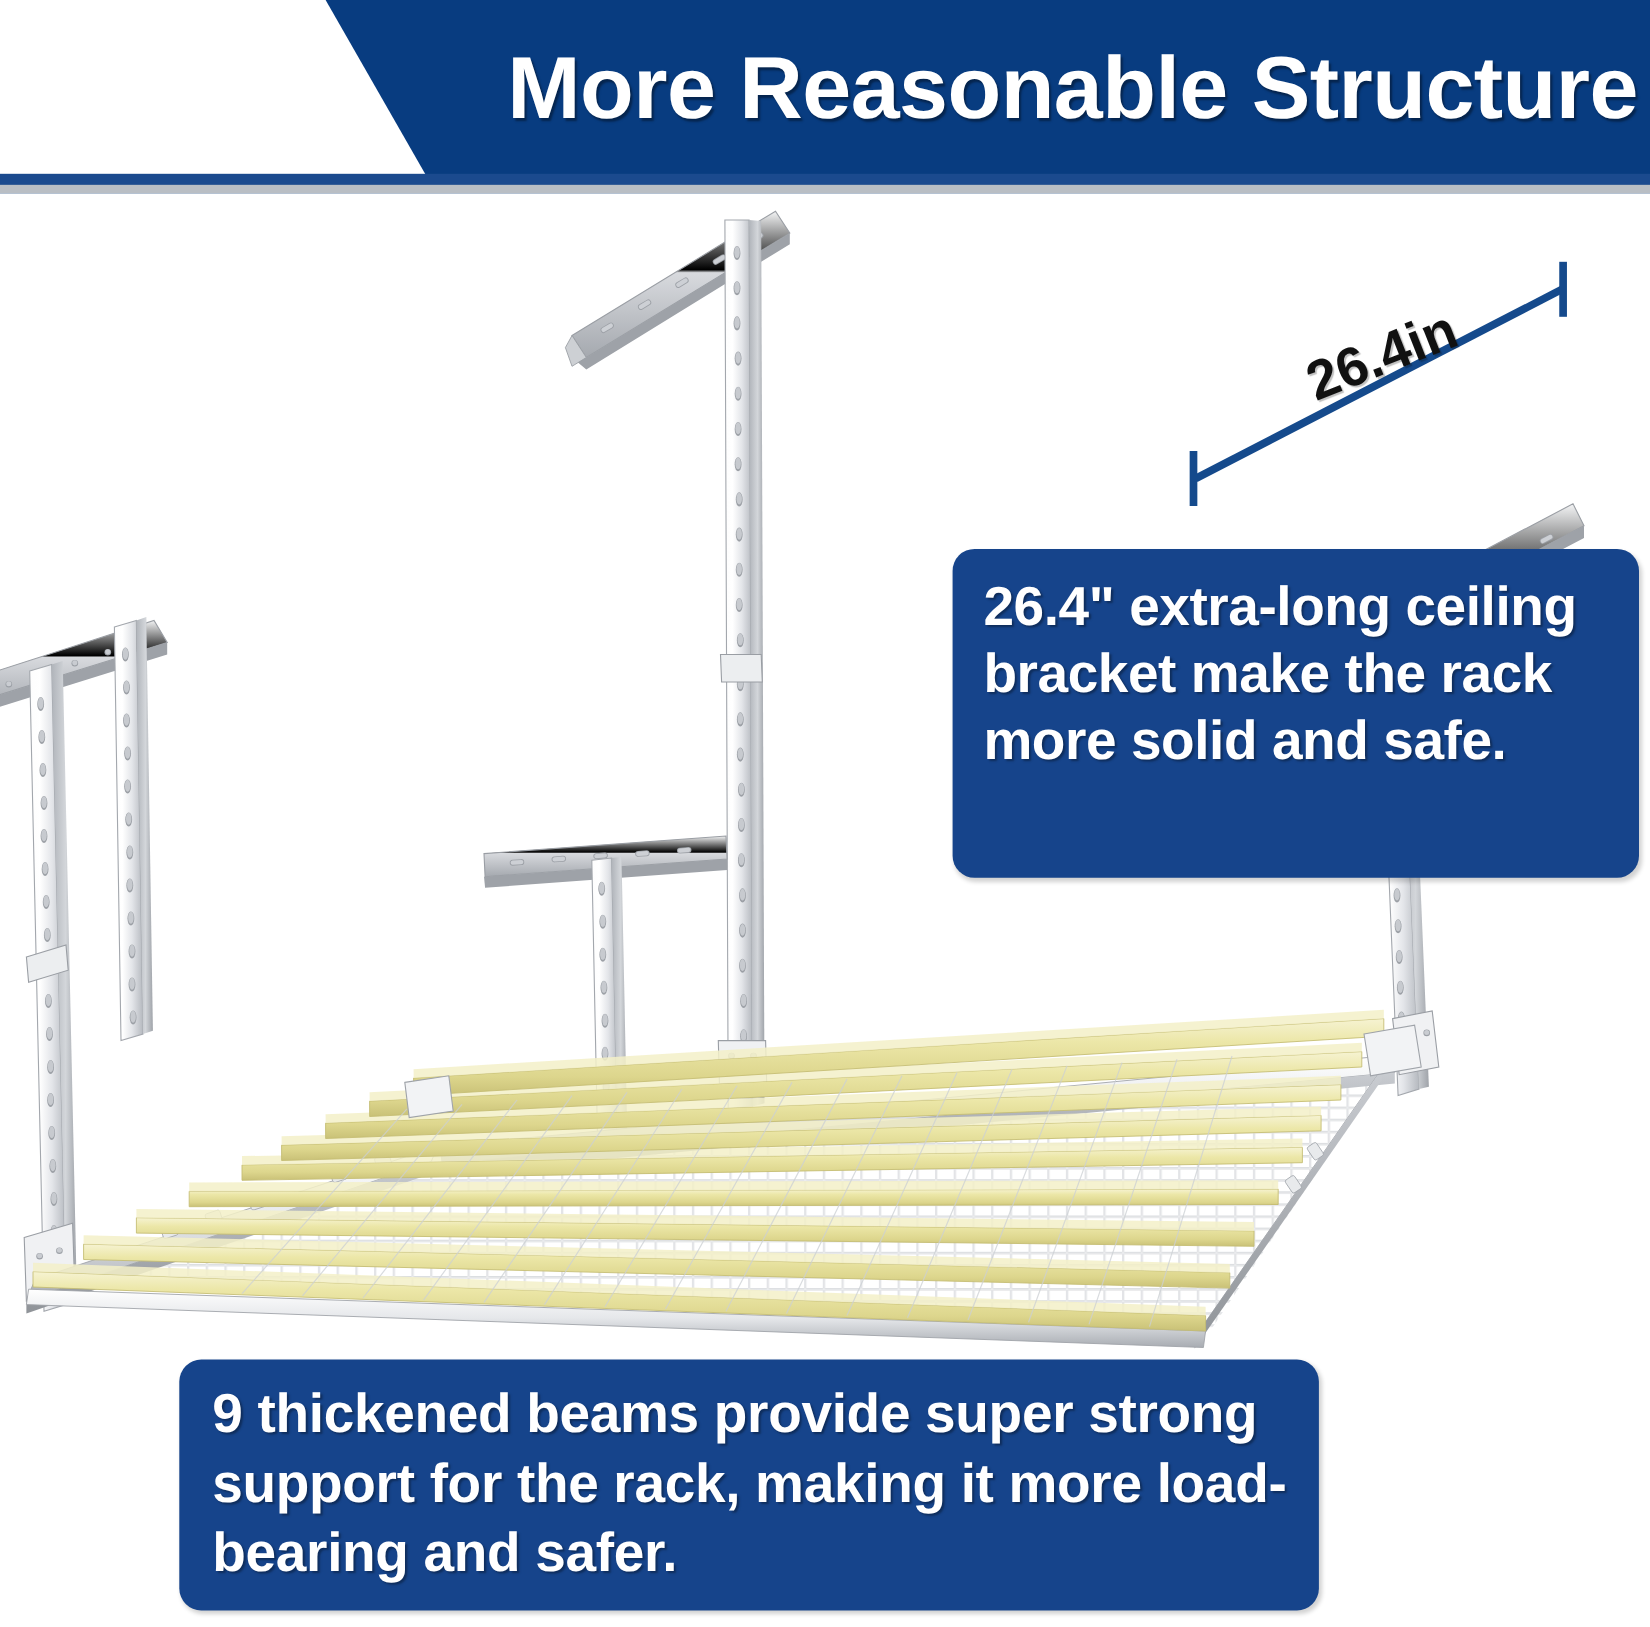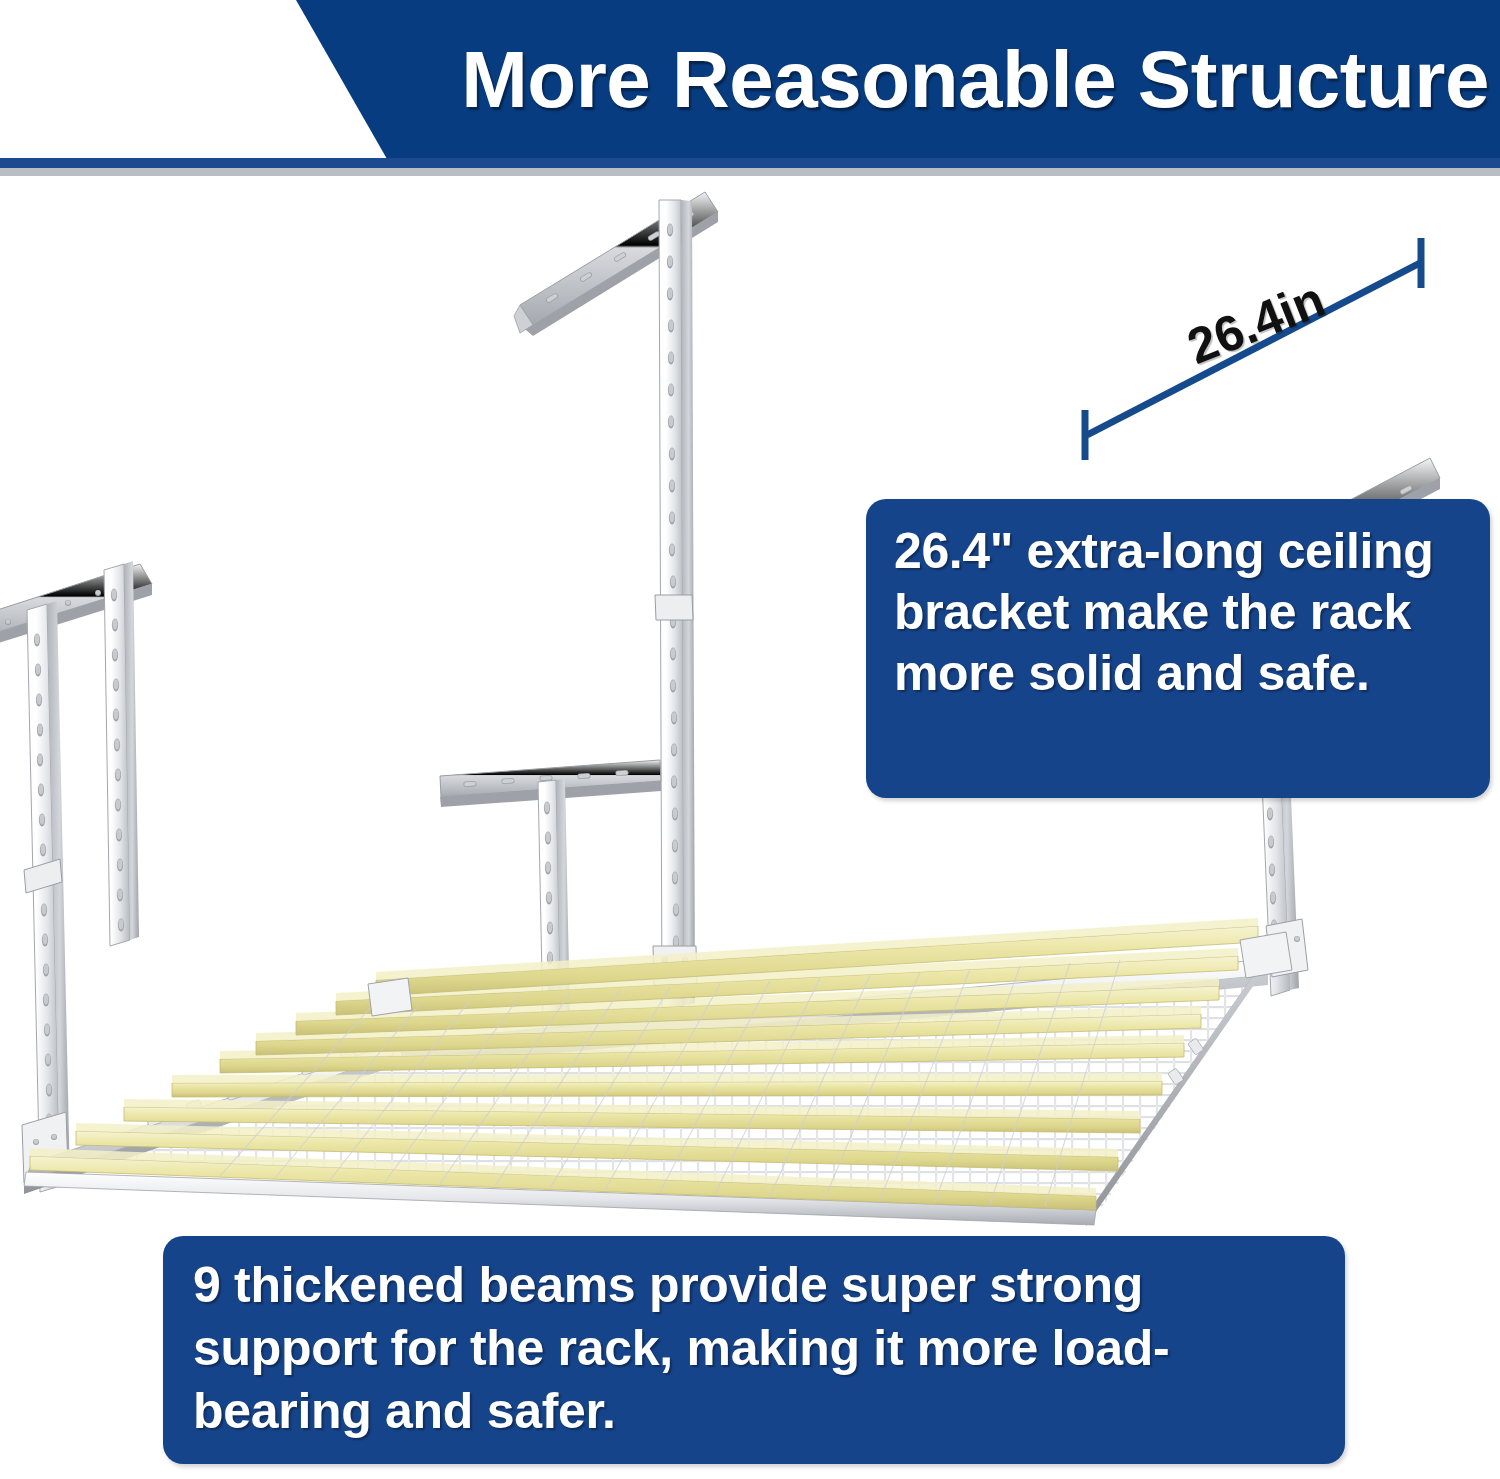--- a/index.html
+++ b/index.html
@@ -129,21 +129,21 @@
     width: 624px;
     height: 299px;
     padding: 22px 26px 0 28px;
     font-size: 50px;
     line-height: 61px;
     letter-spacing: -0.4px;
   }
   #callout-beams {
     left: 163px;
     top: 1236px;
-    width: 1182px;
+    width: 1036px;
     height: 228px;
     padding: 18px 26px 0 30px;
     font-size: 50px;
     line-height: 63px;
     letter-spacing: -0.3px;
   }
   .callout-text { display: block; }
 </style>
 </head>
 <body>

